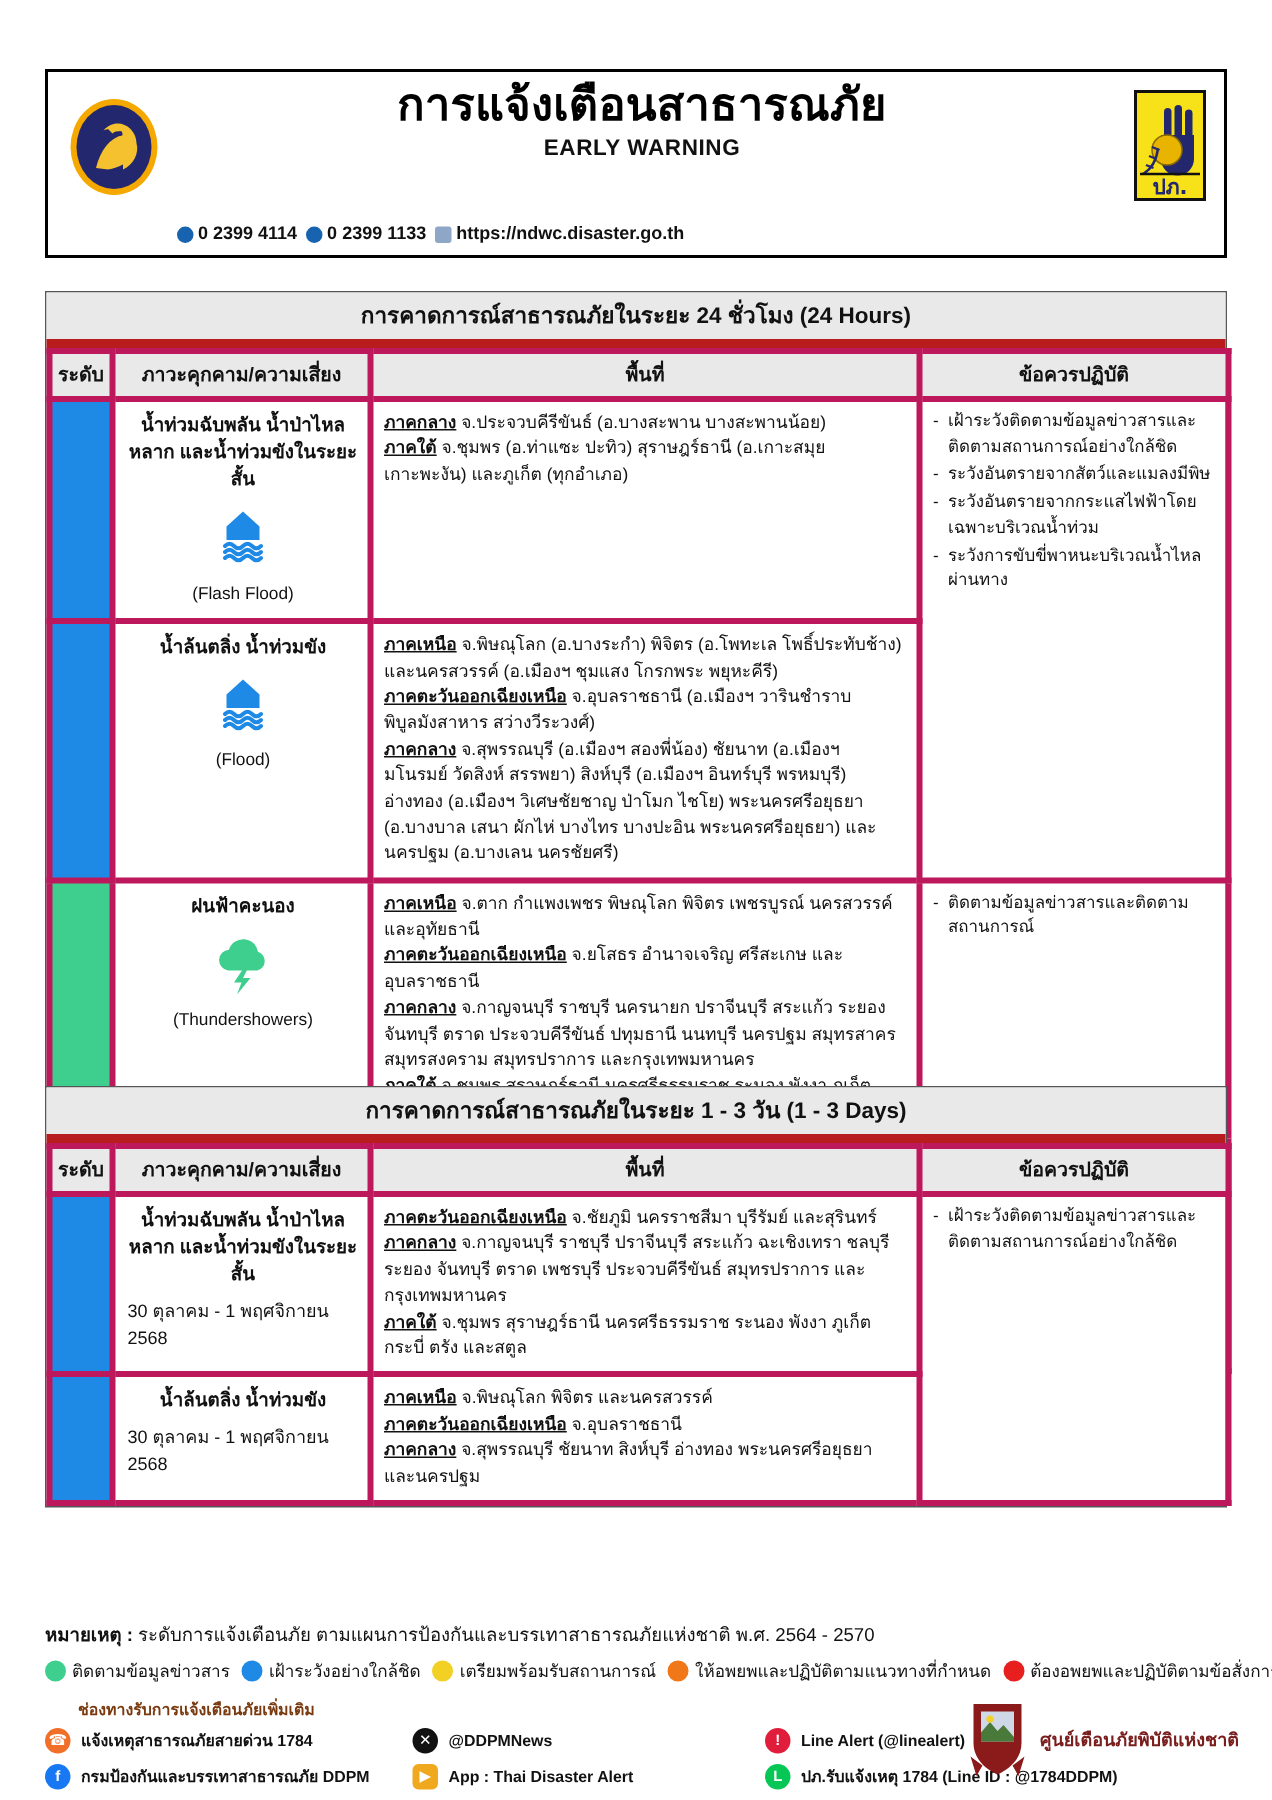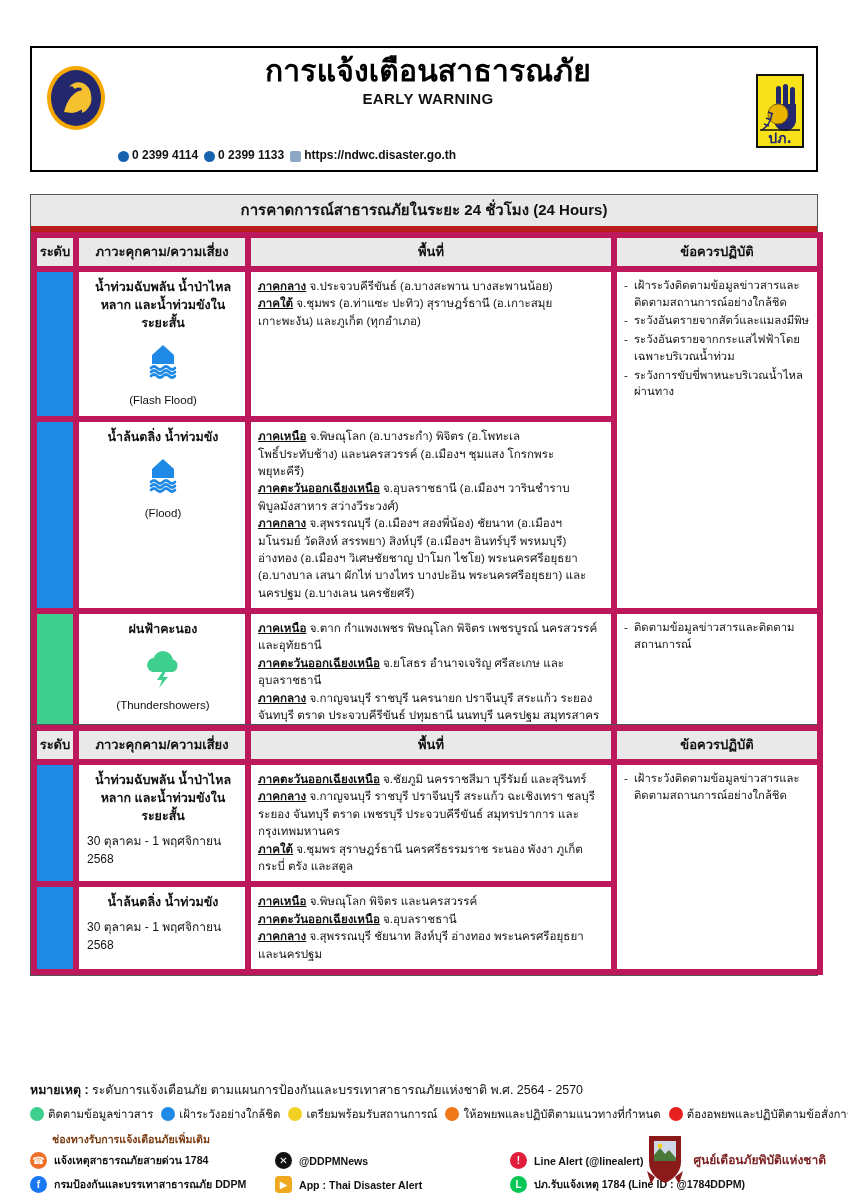--- a/index.html
+++ b/index.html
@@ -13,21 +13,21 @@
 
   
   .header{
     position:absolute;left:30px;top:46px;width:788px;height:126px;
     border:2px solid #000;box-sizing:border-box;background:#fff;
   }
   .hdr-logo-left{
     position:absolute;left:10px;top:16px;width:68px;height:68px;
   }
   .hdr-logo-right{
-    position:absolute;right:8px;top:24px;width:56px;height:78px;
+    position:absolute;right:8px;top:10px;width:56px;height:78px;
   }
   .hdr-center{
     position:absolute;left:86px;right:78px;top:4px;text-align:center;
   }
   .hdr-title-th{
     font-size:30px;font-weight:bold;letter-spacing:.2px;line-height:1.12;
     color:#000;margin:2px 0 0 0;
   }
   .hdr-title-en{
     font-size:15px;font-weight:bold;letter-spacing:.4px;line-height:1.2;margin:2px 0 0 0;
@@ -52,21 +52,21 @@
   
   .tbl{
     position:absolute;left:30px;width:788px;
     border:1px solid #555;box-sizing:border-box;background:#fff;
   }
   .tbl-title{
     background:#e9e9e9;border-bottom:6px solid #b91c1c;
     text-align:center;font-size:15px;font-weight:bold;padding:3px 0 4px;
   }
   table{border-collapse:collapse;width:100%;table-layout:fixed;}
-  th,td{border:6px solid #be185d;vertical-align:top;}
+  th,td{border:4px solid #be185d;vertical-align:top;}
   thead th{
     background:#e9e9e9;text-align:center;font-size:13px;font-weight:bold;
     padding:3px 2px 4px;vertical-align:middle;
   }
   .c-level{width:42px;}
   .c-threat{width:172px;}
   .c-area{width:366px;}
   .c-act{width:206px;}
 
   td.lvl{padding:0;}
@@ -282,20 +282,21 @@
                 <span style="display:block">ทะเลฝั่งอ่าวไทย บริเวณ จ.เพชรบุรี ประจวบคีรีขันธ์ และชุมพร</span>
                 <span style="display:block">ทะเลฝั่งอันดามัน บริเวณ จ.ระนอง พังงา และภูเก็ต</span>
               </p>
             </td>
           </tr>
         </tbody>
     </table>
   </div>
 
   <div class="tbl" id="tbl13" style="top:724px;">
+    <div class="tbl-title">การคาดการณ์สาธารณภัยในระยะ 1 - 3 วัน (1 - 3 Days)</div>
     <table>
       <colgroup>
         <col class="c-level">
           <col class="c-threat">
           <col class="c-area">
           <col class="c-act">
       </colgroup>
       <thead>
         <tr>
           <th>ระดับ</th>

